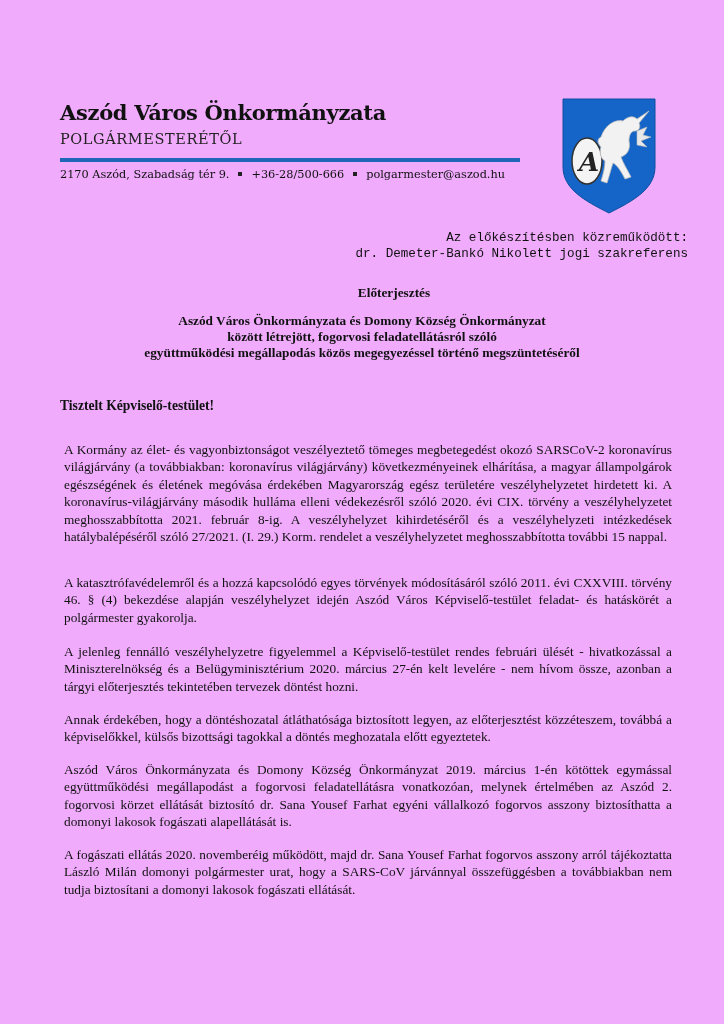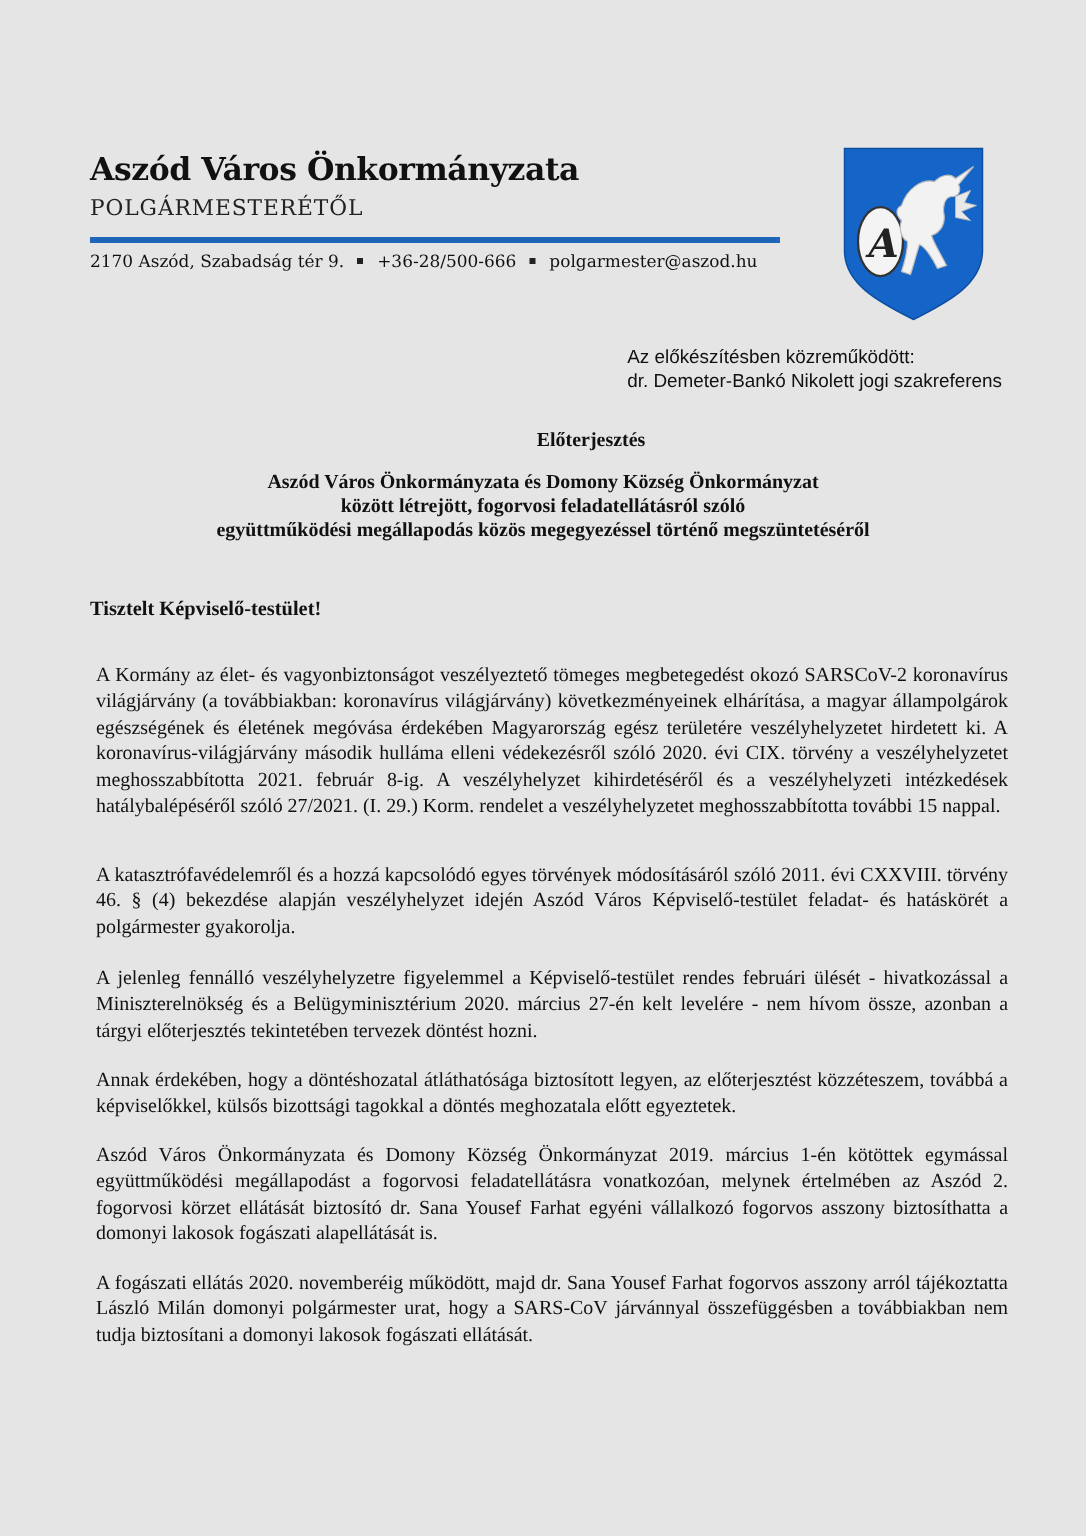--- a/index.html
+++ b/index.html
@@ -1,27 +1,27 @@
 <!DOCTYPE html>
 <html><head>
 <meta charset="utf-8">
 <style>
   html, body { margin: 0; padding: 0; background: #ffffff; }
   body { width: 724px; height: 1024px; position: relative; overflow: hidden; color: #111; }
-  .page { position: absolute; left: 0; top: 0; width: 724px; height: 1024px; background: #e5e5e5; }
+  .page { position: absolute; left: 0; top: 0; width: 724px; height: 1024px; background: #f0abfc; }
 
   .org-title { position: absolute; left: 60px; top: 100px; font-family: "DejaVu Serif", serif; font-weight: bold; font-size: 21px; letter-spacing: -0.3px; color: #111; white-space: nowrap; }
   .org-sub { position: absolute; left: 60px; top: 131px; font-family: "DejaVu Serif", serif; font-size: 14.5px; letter-spacing: 0.6px; color: #222; white-space: nowrap; }
   .header-rule { position: absolute; left: 60px; top: 158px; width: 460px; height: 4px; background: #1f66b8; }
   .contact { position: absolute; left: 60px; top: 168px; font-family: "DejaVu Serif", serif; font-size: 11.3px; color: #111; white-space: nowrap; }
   .contact .sep { display: inline-block; width: 4px; height: 4px; background: #222; margin: 0 9px; vertical-align: middle; position: relative; top: -1px; }
 
   .crest { position: absolute; left: 561px; top: 97px; width: 96px; height: 118px; }
 
-  .prep { position: absolute; right: 56px; top: 230px; text-align: left; font-family: Liberation Sans, sans-serif; font-size: 12.6px; line-height: 16px; color: #111; }
+  .prep { position: absolute; right: 36px; top: 230px; text-align: right; font-family: Liberation Mono, monospace; font-size: 12.6px; line-height: 16px; color: #111; }
 
   .doc-type { position: absolute; left: 0; width: 724px; top: 285px; text-align: center; font-family: "Liberation Serif", serif; font-weight: bold; font-size: 13.3px; padding-left: 32px; }
   .doc-subject { position: absolute; left: 0; width: 724px; top: 313px; text-align: center; font-family: "Liberation Serif", serif; font-weight: bold; font-size: 13.3px; line-height: 16px; }
 
   .salutation { position: absolute; left: 60px; top: 398px; font-family: "Liberation Serif", serif; font-weight: bold; font-size: 13.6px; }
 
   .body { position: absolute; left: 64px; width: 608px; font-family: "Liberation Serif", serif; font-size: 13.3px; line-height: 17.4px; text-align: justify; color: #111; }
   .body p { margin: 0; }
   .p1 { top: 441px; }
   .p2 { top: 574px; }

